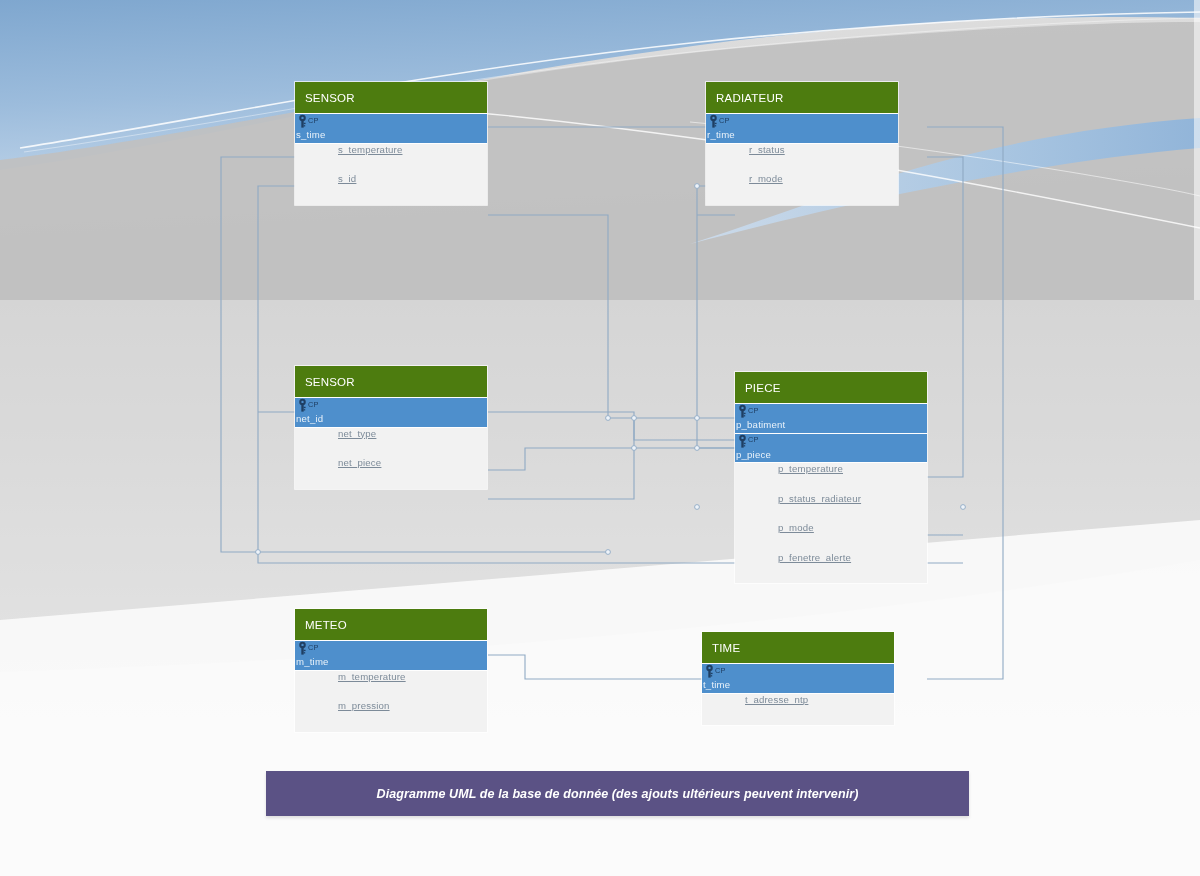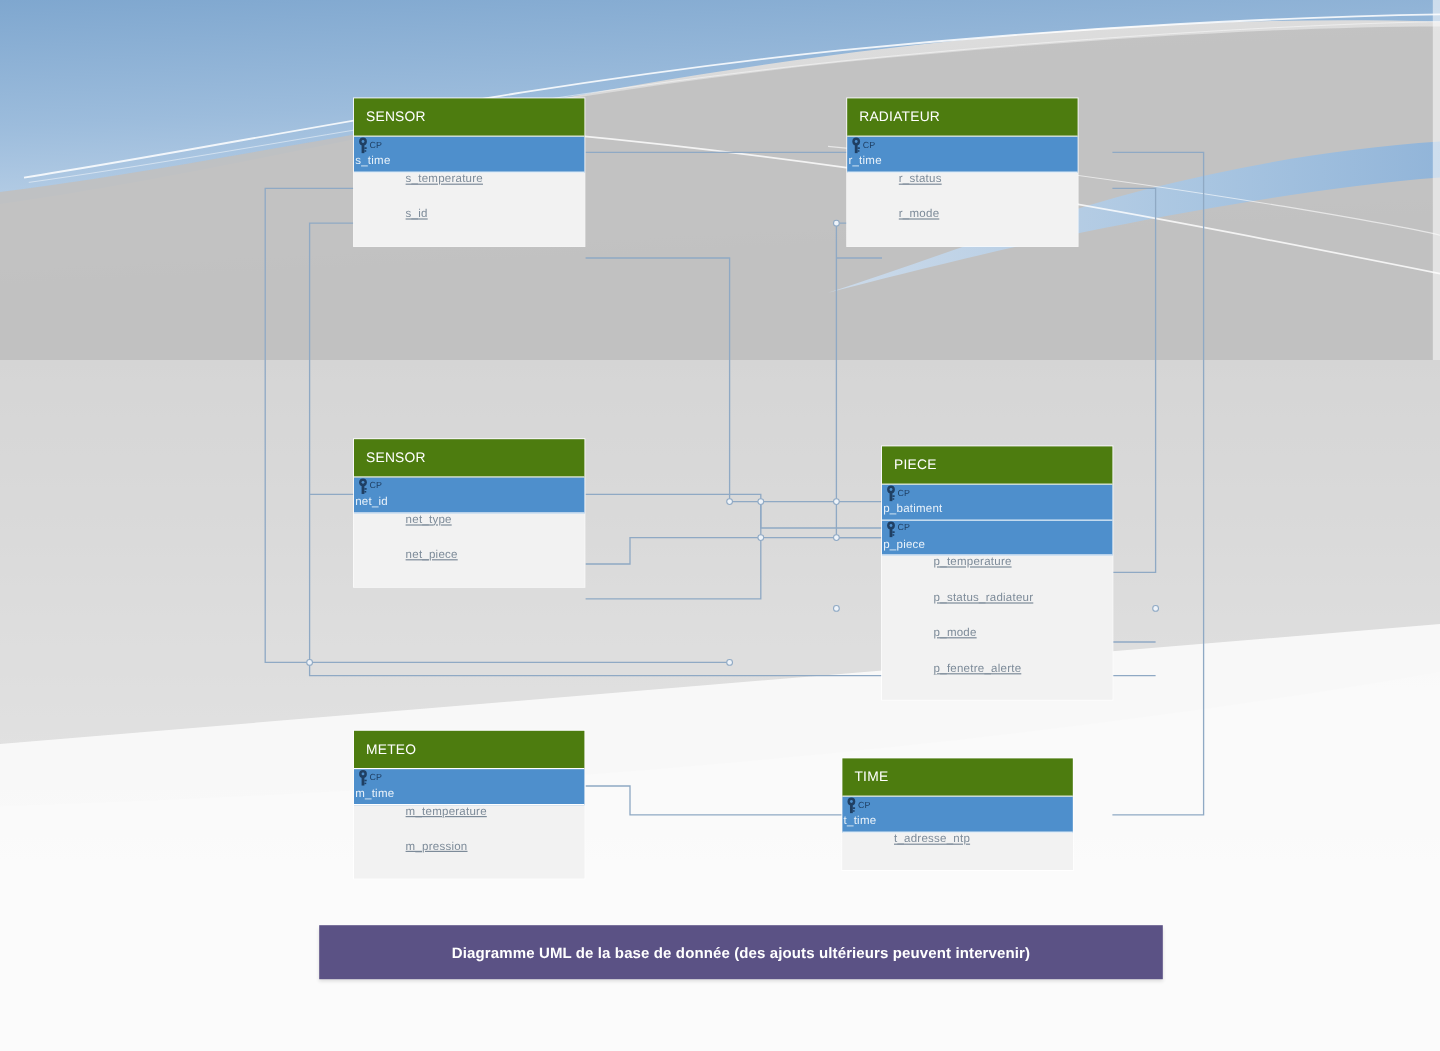--- a/index.html
+++ b/index.html
@@ -112,20 +112,21 @@
     height: 45px;
     background: #5b5285;
     display: flex;
     align-items: center;
     justify-content: center;
     color: #ffffff;
     font-size: 12.5px;
     font-weight: bold;
     letter-spacing: 0.1px;
     box-shadow: 0 2px 3px rgba(0,0,0,0.12);
+    font-style: italic;
   }
 </style>
 </head>
 <body>
 
 <div id="slide">
 
   <svg id="bg-layer" viewBox="0 0 1200 876" preserveAspectRatio="none">
     <defs>
       <linearGradient id="gradSky" x1="0" y1="0" x2="0.35" y2="1">

